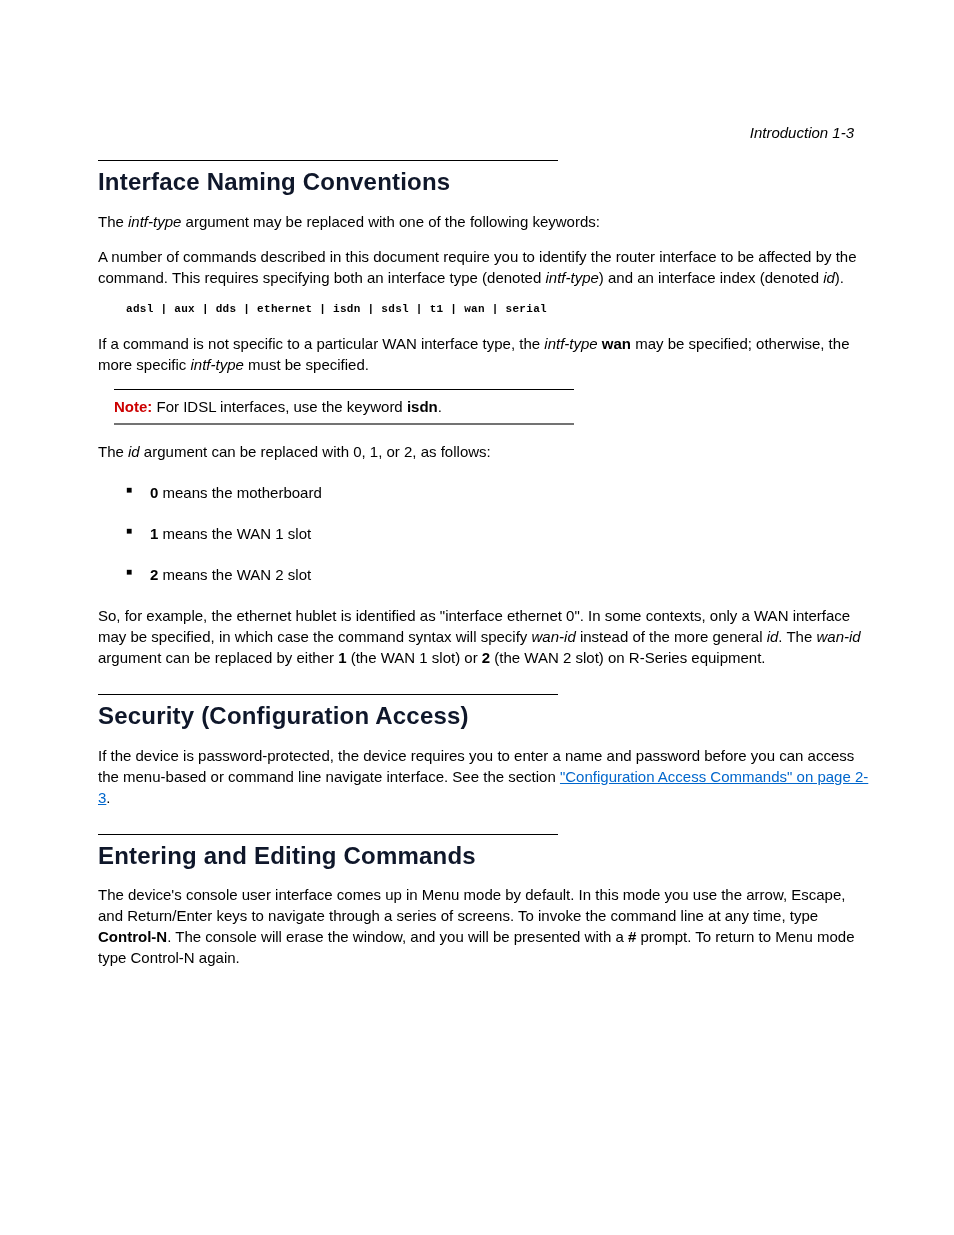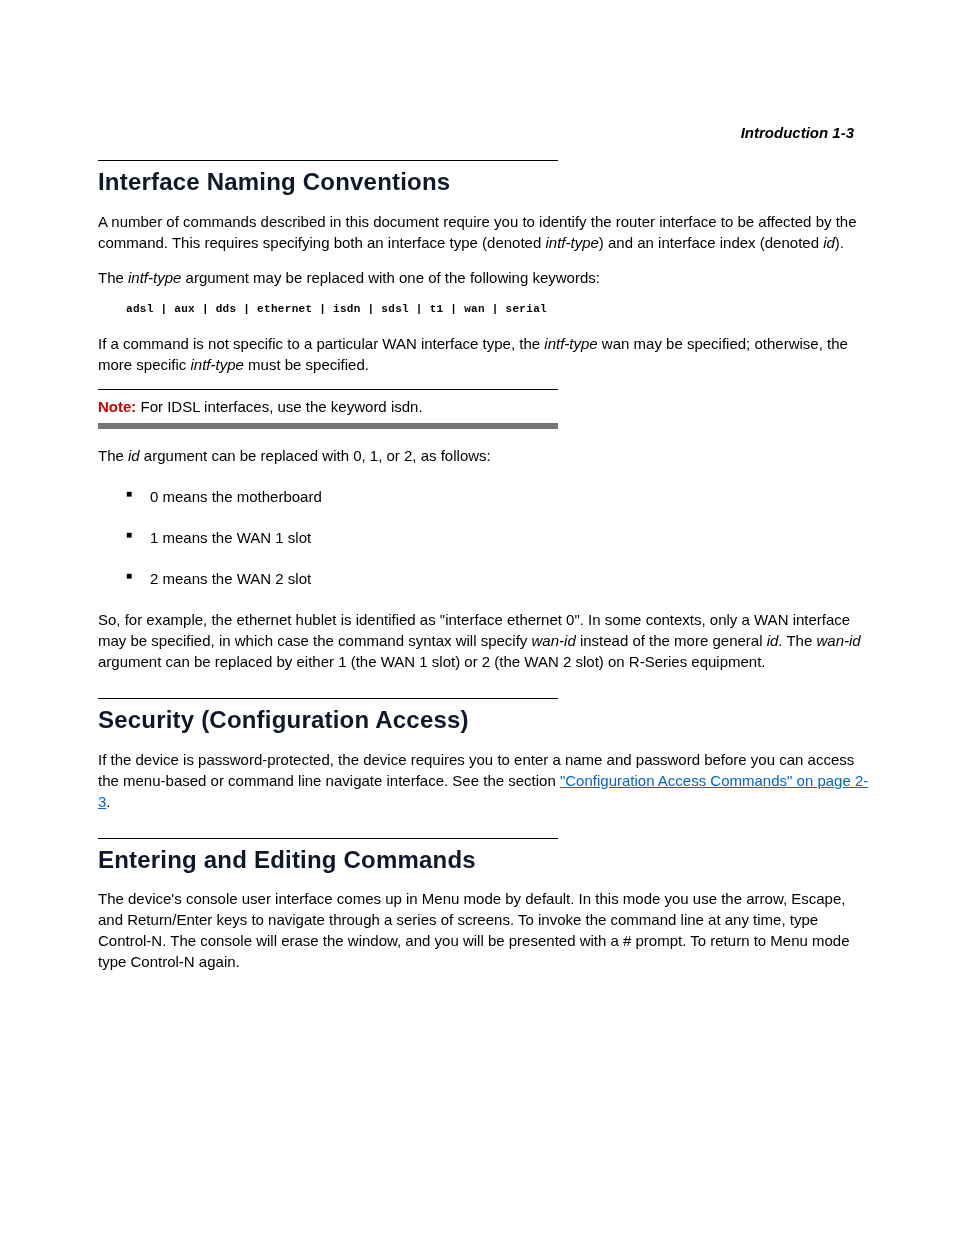--- a/index.html
+++ b/index.html
@@ -16,21 +16,21 @@
     height: 1235px;
     box-sizing: border-box;
     padding: 120px 80px 60px 98px;
     position: relative;
   }
   .running-head {
     position: absolute;
     top: 122px;
     right: 100px;
     font-style: italic;
-    font-weight: bold;
+    font-weight: normal;
     font-size: 15px;
   }
   .content {
     margin-top: 40px;
   }
   .section-rule {
     border-top: 1px solid #000;
     width: 460px;
     margin: 26px 0 4px 0;
   }
@@ -47,24 +47,24 @@
   .ital { font-style: italic; }
   .mono-block {
     font-family: "Courier New", Courier, monospace;
     font-weight: bold;
     font-size: 11px;
     margin: 4px 0 16px 28px;
     letter-spacing: 0.3px;
   }
   .note-box {
     border-top: 1px solid #000;
-    border-bottom: 6px solid #737373;
+    border-bottom: 2px solid #737373;
     width: 460px;
     padding: 6px 0;
-    margin: 8px 0 16px 0;
+    margin: 8px 0 16px 16px;
   }
   .note-label {
     color: #cc0000;
     font-weight: bold;
   }
   ul.square {
     list-style: none;
     padding: 0;
     margin: 0 0 14px 28px;
   }
@@ -77,40 +77,40 @@
     content: "■";
     position: absolute;
     left: 0;
     top: 1px;
     font-size: 10px;
   }
   .link {
     color: #0066cc;
     text-decoration: underline;
   }
-  b { font-weight: normal; text-align: right; }
+  b { font-weight: bold; text-align: right; }
 </style>
 </head>
 <body>
 
 <div class="page">
 
   <div class="running-head">Introduction   1-3</div>
 
   <div class="content">
 
     <div class="section-rule"></div>
     <h2 class="section-title">Interface Naming Conventions</h2>
 
     <p>
-      <span>A number of commands described in this document require you to identify the router interface to be affected by the command. This requires specifying both an interface type (denoted </span><span class="ital">intf-type</span><span>) and an interface index (denoted </span><span class="ital">id</span><span>).</span>
+      <span>The </span><span class="ital">intf-type</span><span> argument may be replaced with one of the following keywords:</span>
     </p>
 
     <p>
-      <span>The </span><span class="ital">intf-type</span><span> argument may be replaced with one of the following keywords:</span>
+      <span>A number of commands described in this document require you to identify the router interface to be affected by the command. This requires specifying both an interface type (denoted </span><span class="ital">intf-type</span><span>) and an interface index (denoted </span><span class="ital">id</span><span>).</span>
     </p>
 
     <div class="mono-block">adsl | aux | dds | ethernet | isdn | sdsl | t1 | wan | serial</div>
 
     <p>
       <span>If a command is not specific to a particular WAN interface type, the </span><span class="ital">intf-type</span><span> </span><b>wan</b><span> may be specified; otherwise, the more specific </span><span class="ital">intf-type</span><span> must be specified.</span>
     </p>
 
     <div class="note-box">
       <span class="note-label">Note:</span><span>  For IDSL interfaces, use the keyword </span><b>isdn</b><span>.</span>

